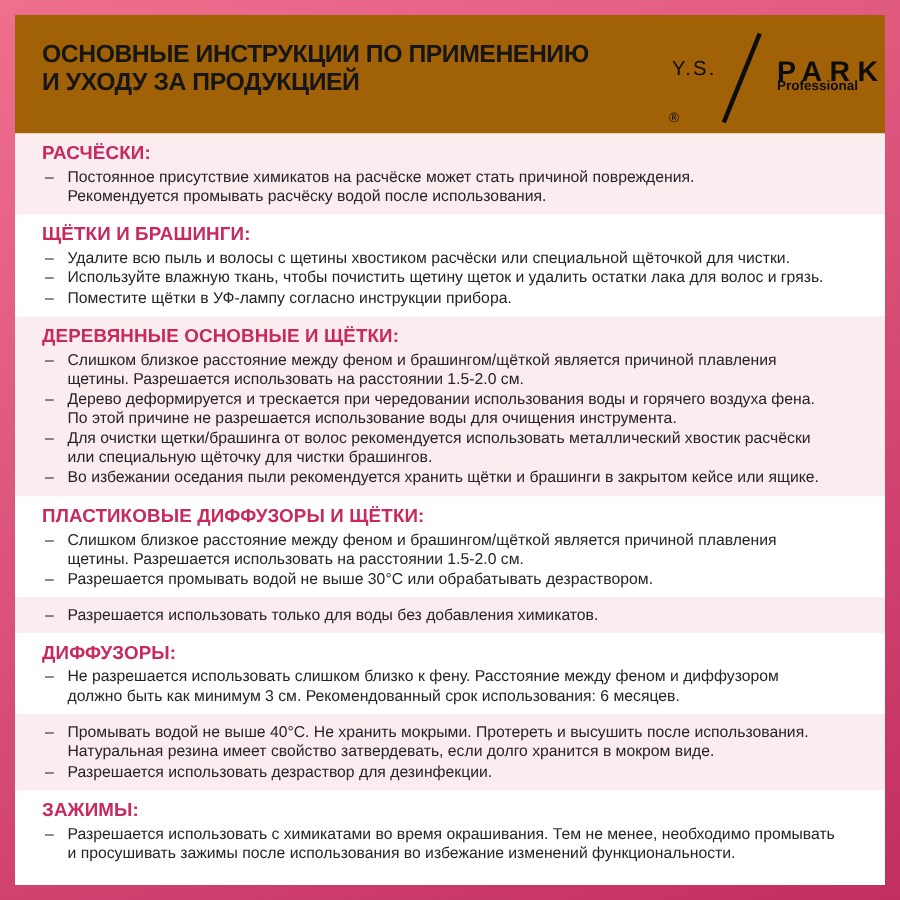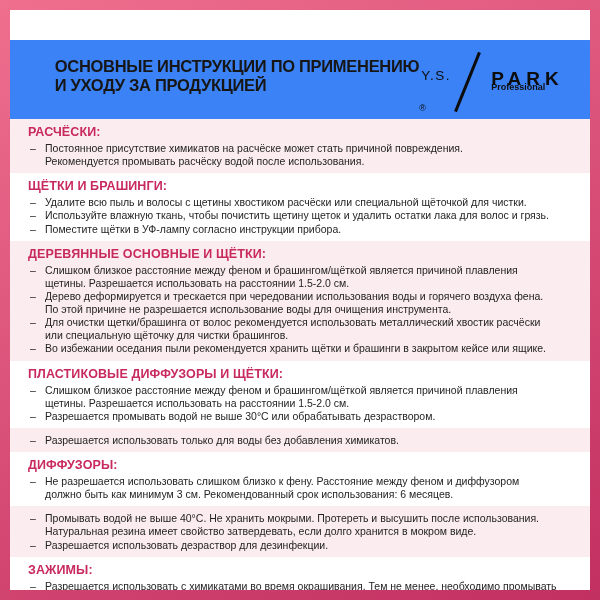--- a/index.html
+++ b/index.html
@@ -20,24 +20,23 @@
     overflow:hidden;
   }
   .inner{
     width:100%;height:100%;
     background:#fff;
     display:flex;flex-direction:column;
     overflow:hidden;
   }
   
   .header{
-    display:flex;align-items:flex-start;justify-content:center;
+    display:flex;align-items:flex-start;justify-content:space-between;
     padding:13px 16px 6px 18px;
-    background:#3b82f6;
-    margin-top:30px;
+    background:#a16207;
   }
   .title{
     font-size:16.5px;font-weight:700;color:#161616;
     line-height:1.17;letter-spacing:-0.3px;
     padding-top:4px;
   }
   .logo{
     position:relative;width:128px;height:60px;flex:0 0 auto;color:#0d0d0d;
   }
   .logo-slash{

